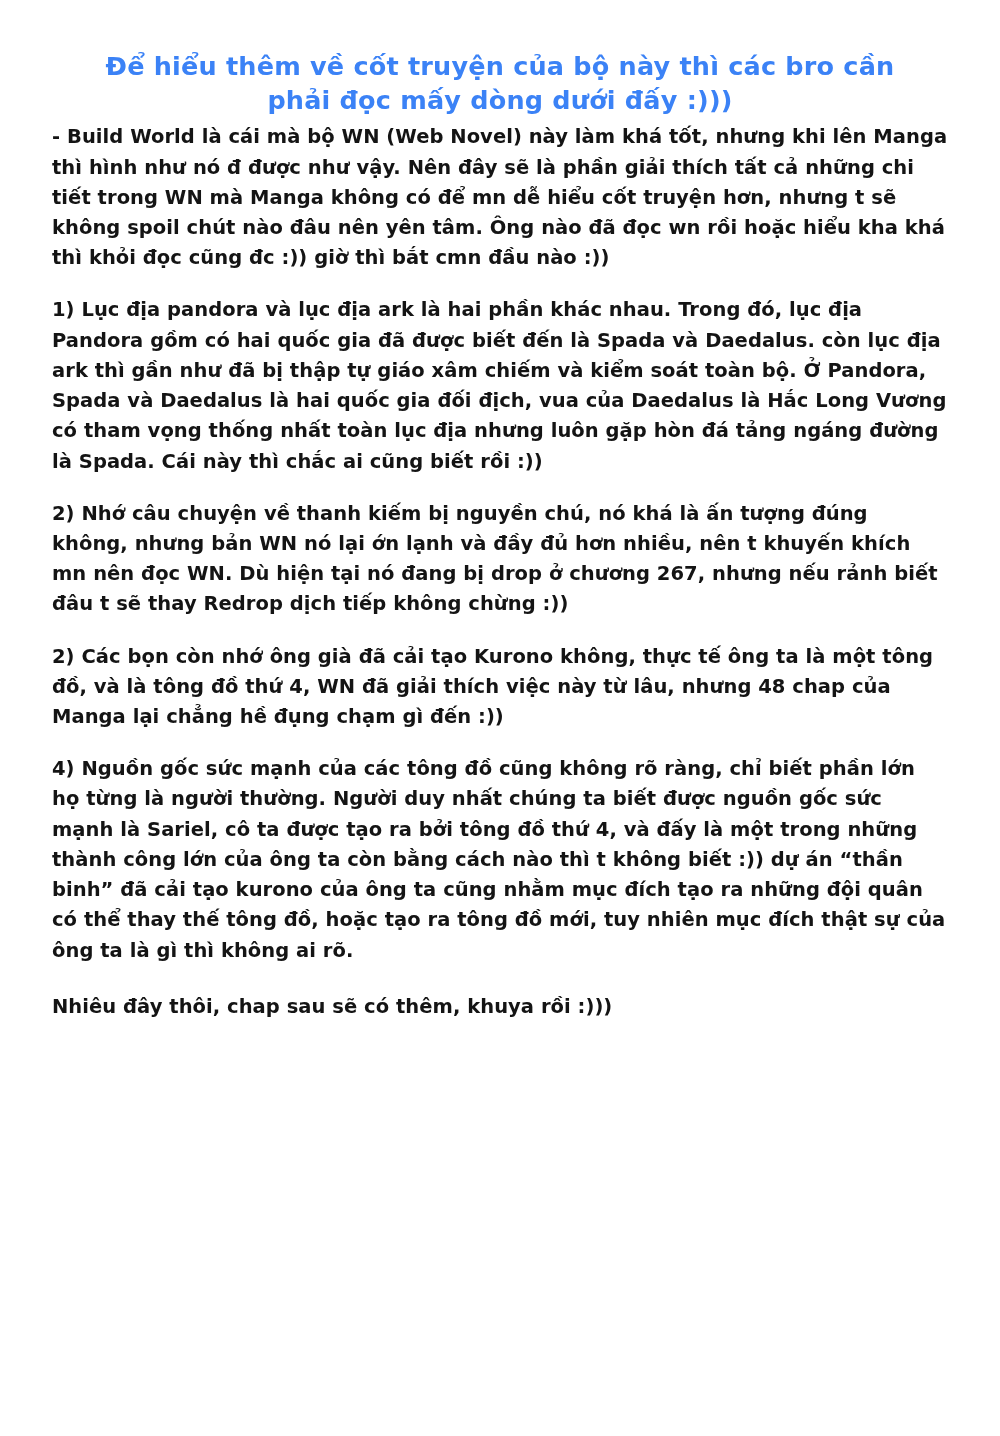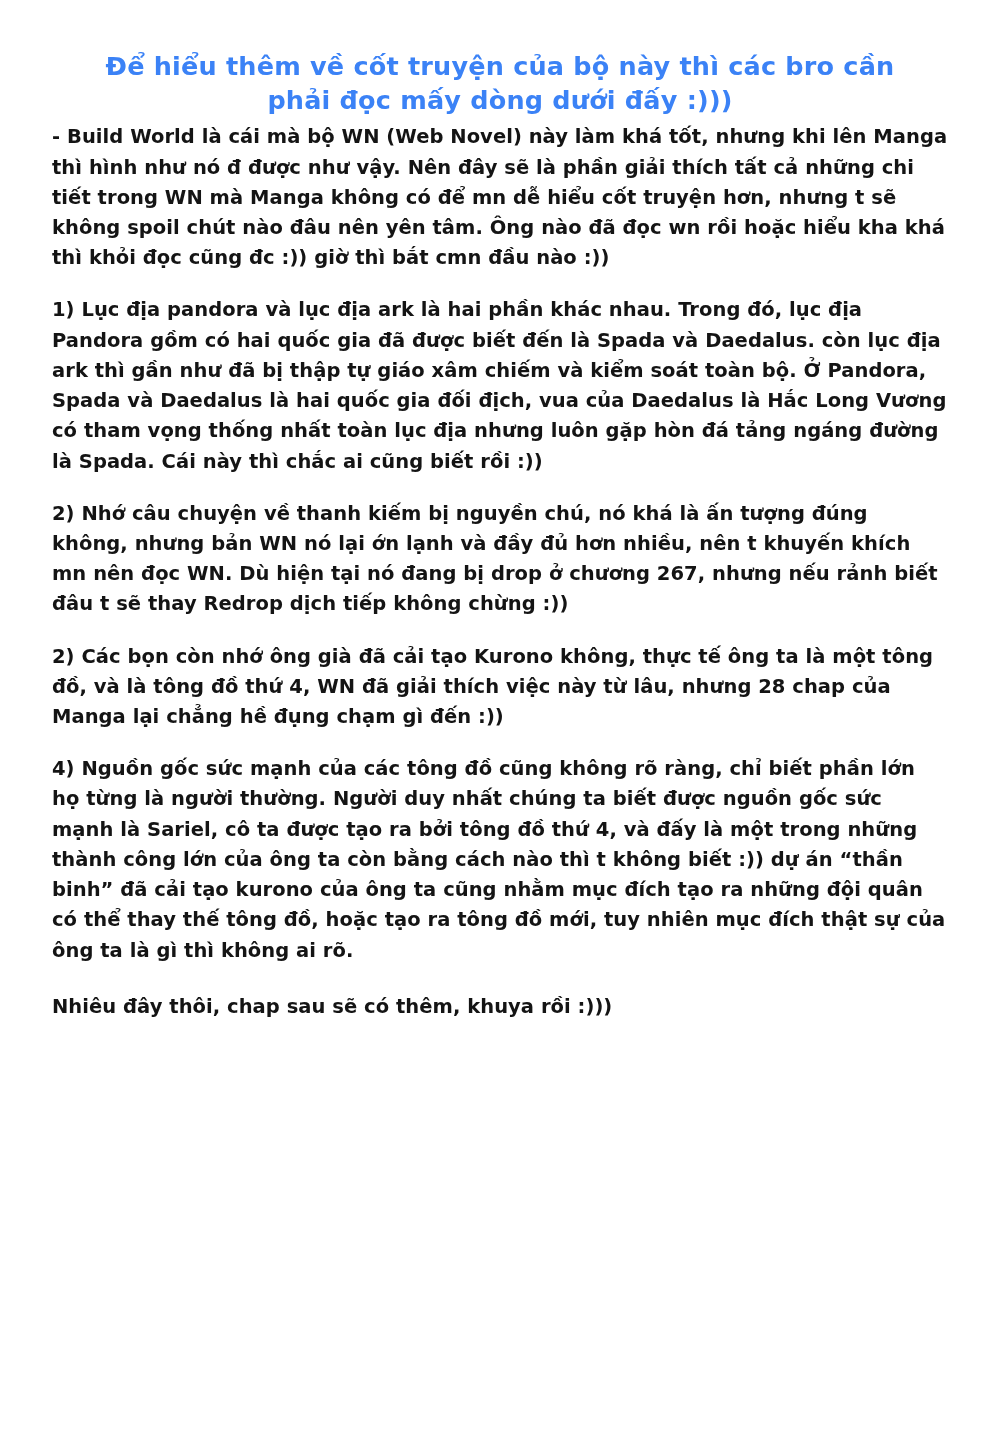--- a/index.html
+++ b/index.html
@@ -55,18 +55,18 @@
 <body>
 
 <div class="page">
 
   <div class="title">Để hiểu thêm về cốt truyện của bộ này thì các bro cần phải đọc mấy dòng dưới đấy :)))</div>
 
   <div class="body-text">
     <p class="para">- Build World là cái mà bộ WN (Web Novel) này làm khá tốt, nhưng khi lên Manga thì hình như nó đ được như vậy. Nên đây sẽ là phần giải thích tất cả những chi tiết trong WN mà Manga không có để mn dễ hiểu cốt truyện hơn, nhưng t sẽ không spoil chút nào đâu nên yên tâm. Ông nào đã đọc wn rồi hoặc hiểu kha khá thì khỏi đọc cũng đc :)) giờ thì bắt cmn đầu nào :))</p>
     <p class="para">1) Lục địa pandora và lục địa ark là hai phần khác nhau. Trong đó, lục địa Pandora gồm có hai quốc gia đã được biết đến là Spada và Daedalus. còn lục địa ark thì gần như đã bị thập tự giáo xâm chiếm và kiểm soát toàn bộ. Ở Pandora, Spada và Daedalus là hai quốc gia đối địch, vua của Daedalus là Hắc Long Vương có tham vọng thống nhất toàn lục địa nhưng luôn gặp hòn đá tảng ngáng đường là Spada. Cái này thì chắc ai cũng biết rồi :))</p>
     <p class="para">2) Nhớ câu chuyện về thanh kiếm bị nguyền chú, nó khá là ấn tượng đúng không, nhưng bản WN nó lại ớn lạnh và đầy đủ hơn nhiều, nên t khuyến khích mn nên đọc WN. Dù hiện tại nó đang bị drop ở chương 267, nhưng nếu rảnh biết đâu t sẽ thay Redrop dịch tiếp không chừng :))</p>
-    <p class="para">2) Các bọn còn nhớ ông già đã cải tạo Kurono không, thực tế ông ta là một tông đồ, và là tông đồ thứ 4, WN đã giải thích việc này từ lâu, nhưng 28 chap của Manga lại chẳng hề đụng chạm gì đến :))</p>
+    <p class="para">2) Các bọn còn nhớ ông già đã cải tạo Kurono không, thực tế ông ta là một tông đồ, và là tông đồ thứ 4, WN đã giải thích việc này từ lâu, nhưng 48 chap của Manga lại chẳng hề đụng chạm gì đến :))</p>
     <p class="para">4) Nguồn gốc sức mạnh của các tông đồ cũng không rõ ràng, chỉ biết phần lớn họ từng là người thường. Người duy nhất chúng ta biết được nguồn gốc sức mạnh là Sariel, cô ta được tạo ra bởi tông đồ thứ 4, và đấy là một trong những thành công lớn của ông ta còn bằng cách nào thì t không biết :)) dự án “thần binh” đã cải tạo kurono của ông ta cũng nhằm mục đích tạo ra những đội quân có thể thay thế tông đồ, hoặc tạo ra tông đồ mới, tuy nhiên mục đích thật sự của ông ta là gì thì không ai rõ.</p>
     <p class="para closing">Nhiêu đây thôi, chap sau sẽ có thêm, khuya rồi :)))</p>
   </div>
 
 </div>
 
 </body></html>

